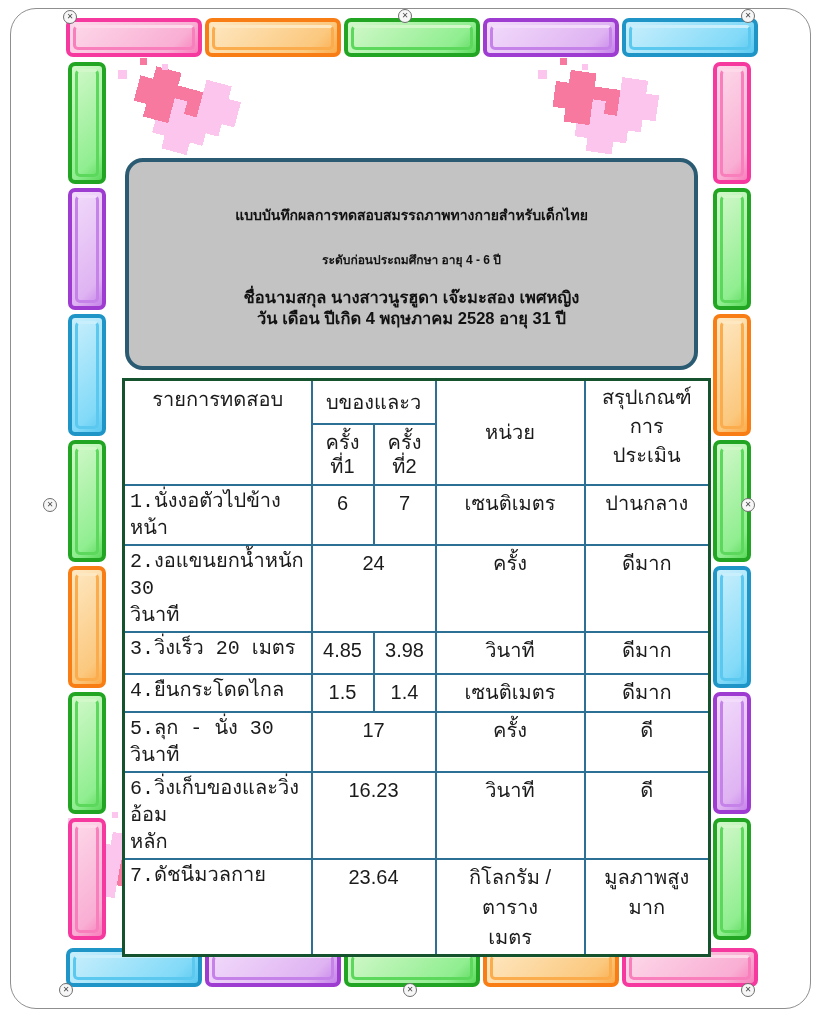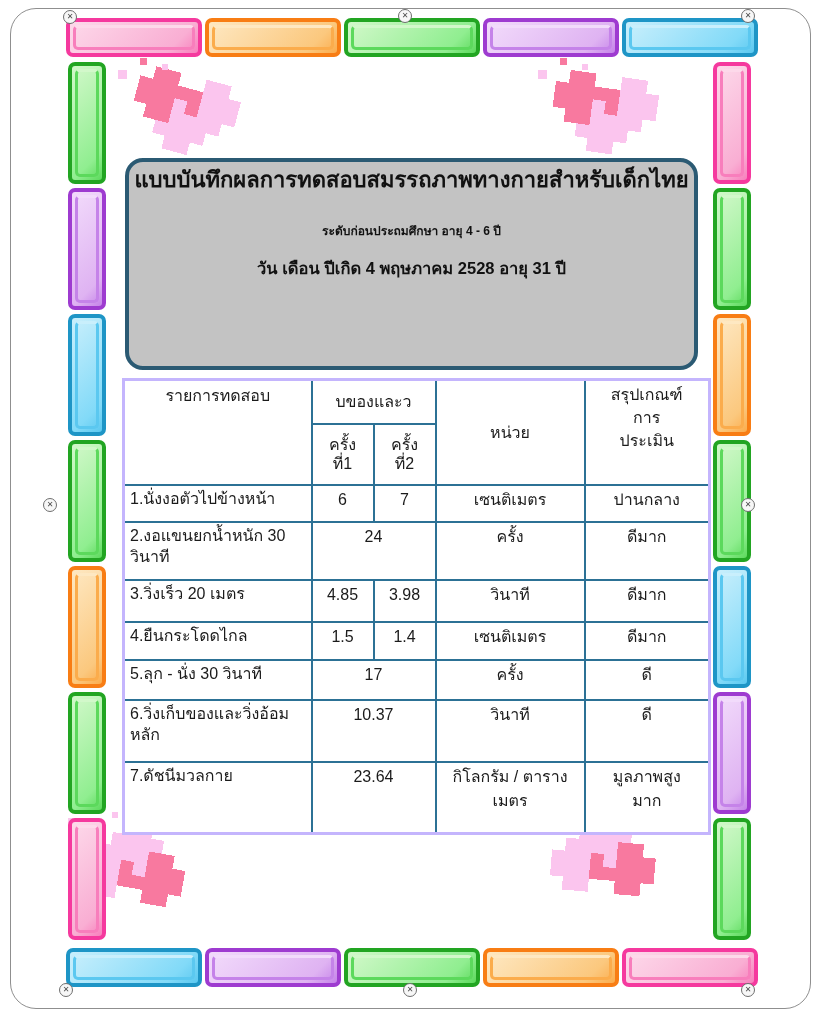--- a/index.html
+++ b/index.html
@@ -21,37 +21,37 @@
 
   
   .heart{position:absolute;width:104px;height:80px;z-index:0;}
   .heart svg{overflow:visible;}
   .dot{position:absolute;z-index:0;}
 
   
   .header-box{position:absolute;left:125px;top:158px;width:573px;height:212px;
     background:#c3c3c3;border:4px solid #2b5a73;border-radius:18px;box-sizing:border-box;
     text-align:center;color:#111;font-weight:bold;z-index:2;}
-  .hb-line1{font-size:22px;}
+  .hb-line1{margin-top:42px;font-size:14px;}
   .hb-line2{margin-top:24px;font-size:12px;}
   .hb-block{margin-top:18px;font-size:16.5px;line-height:21px;}
 
   
   table.results{position:absolute;left:122px;top:378px;width:586px;border-collapse:collapse;
-    table-layout:fixed;background:#ffffff;border:3px solid #c4b5fd;z-index:2;
-    color:#1b1b1b;font-size:16px;}
+    table-layout:fixed;background:#ffffff;border:3px solid #14532d;z-index:2;
+    color:#1b1b1b;font-size:20px;}
   table.results th,table.results td{border:2px solid #2c7195;padding:2px 5px;box-sizing:border-box;}
   col.c1{width:188px;}col.c2{width:62px;}col.c3{width:62px;}col.c4{width:149px;}col.c5{width:125px;}
   th{font-weight:normal;}
   .th-items{vertical-align:top;padding-top:12px;text-align:center;}
   .th-group{height:44px;text-align:center;vertical-align:middle;}
   .th-trial{height:61px;text-align:center;vertical-align:middle;white-space:pre-line;line-height:1.2;}
   .th-unit{vertical-align:middle;text-align:center;}
   .th-summary{vertical-align:top;padding-top:10px;text-align:center;white-space:pre-line;line-height:1.45;}
-  td.item{text-align:left;vertical-align:top;padding-top:7px;padding-left:7px;white-space:pre-line;line-height:1.35;}
+  td.item{text-align:left;vertical-align:top;padding-top:7px;padding-left:7px;white-space:pre-line;line-height:1.35;font-family:Liberation Mono, monospace;}
   td.num,td.unit,td.result{text-align:center;vertical-align:top;padding-top:7px;white-space:pre-line;line-height:1.5;}
   tbody tr:nth-child(1){height:37px;}
   tbody tr:nth-child(2){height:58px;}
   tbody tr:nth-child(3){height:42px;}
   tbody tr:nth-child(4){height:38px;}
   tbody tr:nth-child(5){height:40px;}
   tbody tr:nth-child(6){height:62px;}
   tbody tr:nth-child(7){height:72px;}
 </style>
 </head>
@@ -277,20 +277,21 @@
           <rect x="35" y="28" width="7" height="7" fill="#FBC5EE"></rect>
           <rect x="21" y="35" width="7" height="7" fill="#FBC5EE"></rect>
           <rect x="28" y="35" width="7" height="7" fill="#FBC5EE"></rect>
         </svg><div class="dot" style="left: -14px; top: -4px; width: 9px; height: 9px; background: rgb(251, 197, 238);"></div><div class="dot" style="left: 8px; top: -16px; width: 7px; height: 7px; background: rgb(248, 121, 159);"></div><div class="dot" style="left: 30px; top: -10px; width: 6px; height: 6px; background: rgb(251, 197, 238);"></div></div>
     </div>
 
   <div class="header-box">
     <div class="hb-line1">แบบบันทึกผลการทดสอบสมรรถภาพทางกายสำหรับเด็กไทย</div>
     <div class="hb-line2">ระดับก่อนประถมศึกษา  อายุ 4 -  6 ปี</div>
     <div class="hb-block">
+      <div>ชื่อนามสกุล  นางสาวนูรฮูดา เจ๊ะมะสอง เพศหญิง</div>
       <div>วัน  เดือน ปีเกิด 4 พฤษภาคม 2528 อายุ 31 ปี</div>
     </div>
   </div>
 
   <table class="results">
     <colgroup>
       <col class="c1">
         <col class="c2">
         <col class="c3">
         <col class="c4">
@@ -343,21 +344,21 @@
         </tr>
         <tr>
           <td class="item">5.ลุก - นั่ง 30 วินาที</td>
           <td class="num" colspan="2">17</td>
           <td class="unit">ครั้ง</td>
           <td class="result">ดี</td>
         </tr>
         <tr>
           <td class="item">6.วิ่งเก็บของและวิ่งอ้อม
 หลัก</td>
-          <td class="num" colspan="2">10.37</td>
+          <td class="num" colspan="2">16.23</td>
           <td class="unit">วินาที</td>
           <td class="result">ดี</td>
         </tr>
         <tr>
           <td class="item">7.ดัชนีมวลกาย</td>
           <td class="num" colspan="2">23.64</td>
           <td class="unit">กิโลกรัม / ตาราง
 เมตร</td>
           <td class="result">มูลภาพสูง
 มาก</td>

